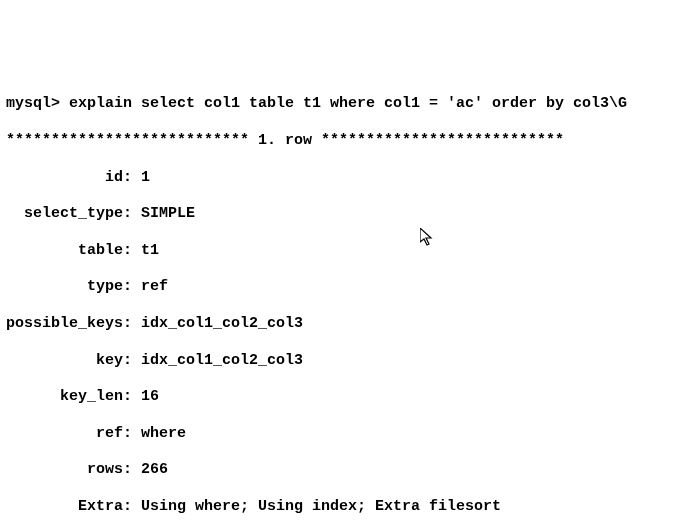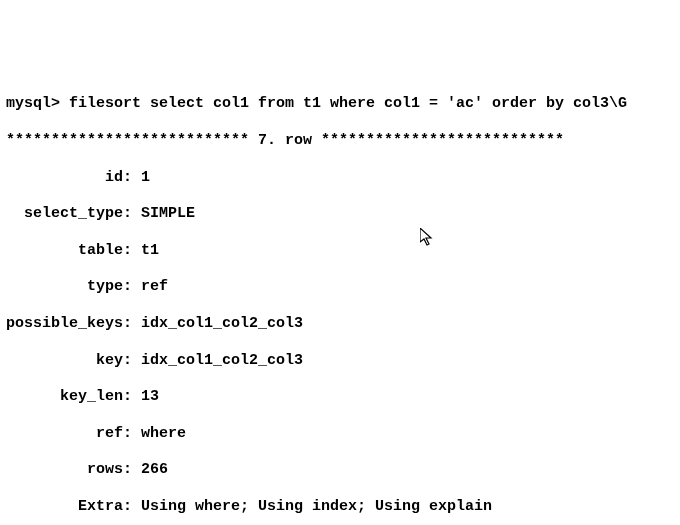--- a/index.html
+++ b/index.html
@@ -28,32 +28,32 @@
     svg.cursor {
       position: absolute;
     }
   </style>
 </head>
 <body>
 
 
 
 
-<span class="line"><span>mysql&gt;</span> <span>filesort select col1 from t1 where col1 = 'ac' order by col3\G</span></span>
-<span class="line">*************************** 7. row ***************************</span>
+<span class="line"><span>mysql&gt;</span> <span>explain select col1 table t1 where col1 = 'ac' order by col3\G</span></span>
+<span class="line">*************************** 1. row ***************************</span>
 <span class="line">           id: <span>1</span></span>
 <span class="line">  select_type: <span>SIMPLE</span></span>
 <span class="line">        table: <span>t1</span></span>
 <span class="line">         type: <span>ref</span></span>
 <span class="line">possible_keys: <span>idx_col1_col2_col3</span></span>
 <span class="line">          key: <span>idx_col1_col2_col3</span></span>
-<span class="line">      key_len: <span>13</span></span>
+<span class="line">      key_len: <span>16</span></span>
 <span class="line">          ref: <span>where</span></span>
 <span class="line">         rows: <span>266</span></span>
-<span class="line">        Extra: <span>Using where; Using index; Using explain</span></span>
+<span class="line">        Extra: <span>Using where; Using index; Extra filesort</span></span>
 
 
 
 
 
 
 
 
 
 

